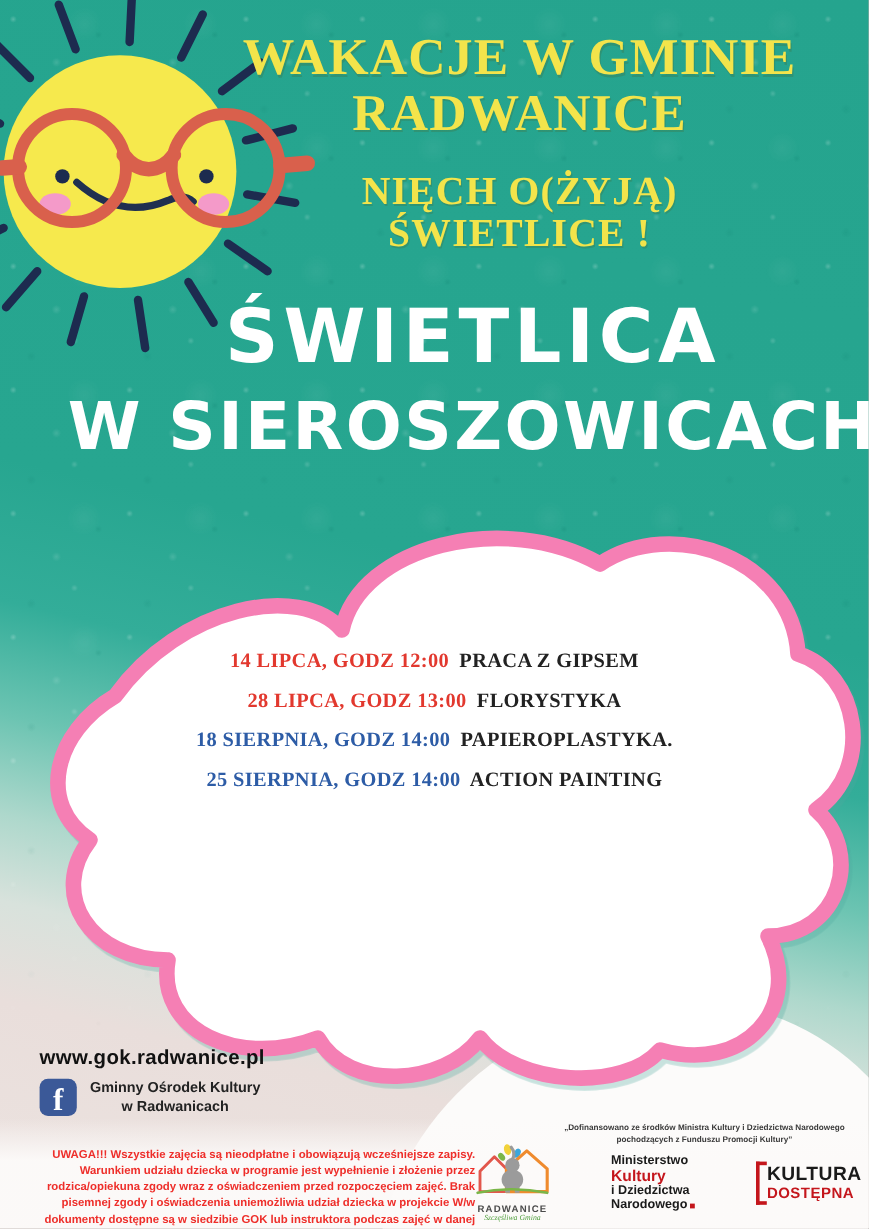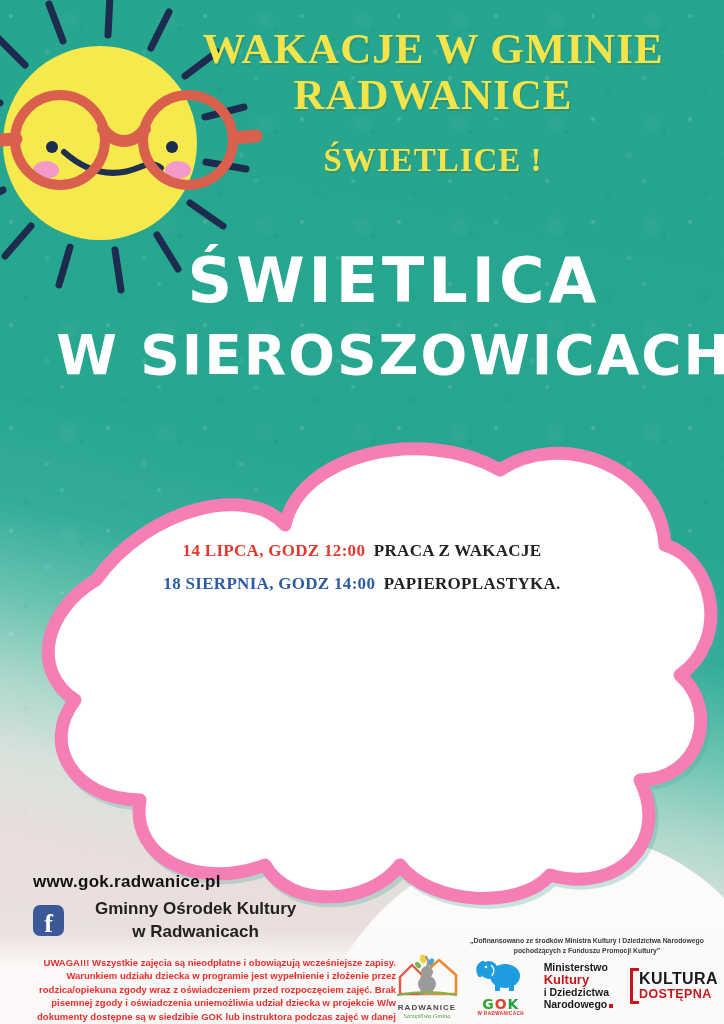--- a/index.html
+++ b/index.html
@@ -66,21 +66,21 @@
   .g{color:var(--green-text);}
   .block{display:block;}
 
   
   .website{position:absolute;left:33px;top:872px;z-index:4;font-size:17px;font-weight:800;
     color:#111;letter-spacing:.3px;}
   .fb-row{position:absolute;left:33px;top:898px;z-index:4;display:flex;align-items:center;}
   .fb-icon{width:31px;height:31px;border-radius:7px;background:var(--facebook-blue);
     color:#fff;display:flex;align-items:flex-end;justify-content:center;overflow:hidden;
     font-family:"Liberation Serif",serif;font-weight:bold;font-size:26px;line-height:.95;}
-  .fb-label{margin-left:31px;font-size:17px;font-weight:bold;color:#222;line-height:1.35;
+  .fb-label{margin-left:11px;font-size:12px;font-weight:bold;color:#222;line-height:1.35;
     text-align:center;}
   .notice-wrap{position:absolute;left:8px;top:956px;width:388px;z-index:4;text-align:right;}
   .notice{font-size:9.5px;line-height:1.42;font-weight:bold;color:var(--notice-red);}
   .funding{position:absolute;left:458px;top:936px;width:258px;z-index:4;text-align:center;
     font-size:6.8px;line-height:1.5;font-weight:bold;color:#3a3a3a;}
   .logos{position:absolute;left:396px;top:953px;width:322px;height:66px;z-index:4;
     display:flex;align-items:center;justify-content:space-between;}
   .logo{text-align:center;}
   .rad-name{font-size:8px;font-weight:bold;color:#4a4a4a;letter-spacing:1px;margin-top:1px;}
   .rad-tag{font-size:6.5px;font-style:italic;color:#4f9e3c;font-family:Liberation Serif, serif;}
@@ -157,37 +157,46 @@
       <line x1="234" y1="138" x2="256" y2="136" stroke-width="13"></line>
     </g>
   </svg>
 
   <div class="header">
     <div class="h-title">
       <div>WAKACJE W GMINIE</div>
       <div>RADWANICE</div>
     </div>
     <div class="h-sub">
+      <div>NIĘCH O(ŻYJĄ)</div>
       <div>ŚWIETLICE !</div>
     </div>
   </div>
 
   <div class="venue">
     <div class="v1">ŚWIETLICA</div>
     <div class="v2">W SIEROSZOWICACH</div>
   </div>
 
   <div class="events">
     <p>
       <span class="d red">14 LIPCA, GODZ 12:00</span>
-      <span class="a">PRACA Z WAKACJE</span>
+      <span class="a">PRACA Z GIPSEM</span>
+    </p>
+    <p>
+      <span class="d red">28 LIPCA, GODZ 13:00</span>
+      <span class="a">FLORYSTYKA</span>
     </p>
     <p>
       <span class="d blue">18 SIERPNIA, GODZ 14:00</span>
       <span class="a">PAPIEROPLASTYKA.</span>
+    </p>
+    <p>
+      <span class="d blue">25 SIERPNIA, GODZ 14:00</span>
+      <span class="a">ACTION PAINTING</span>
     </p>
   </div>
 
   <div class="website">www.gok.radwanice.pl</div>
 
   <div class="fb-row">
     <div class="fb-icon">f</div>
     <div class="fb-label">
       <div>Gminny Ośrodek Kultury</div>
       <div>w Radwanicach</div>
@@ -214,35 +223,20 @@
         <rect x="25" y="34" width="4" height="7" fill="#9b9b9b"></rect>
         <rect x="33" y="34" width="4" height="7" fill="#9b9b9b"></rect>
         <circle cx="31" cy="18" r="6" fill="#9b9b9b"></circle>
         <path d="M31 13 Q34 8 30 3" fill="none" stroke="#9b9b9b" stroke-width="2.6" stroke-linecap="round"></path>
         <path d="M2 41 Q31 35 60 41" fill="none" stroke="#7ab648" stroke-width="2.2" stroke-linecap="round"></path>
       </svg>
       <div class="rad-name">RADWANICE</div>
       <div class="rad-tag">Szczęśliwa Gmina</div>
     </div>
 
-    <div class="logo">
-      <svg width="52" height="36" viewBox="0 0 52 36">
-        <ellipse cx="30" cy="20" rx="15" ry="12" fill="#1e9ce0"></ellipse>
-        <rect x="20" y="26" width="5" height="9" fill="#1e9ce0"></rect>
-        <rect x="34" y="26" width="5" height="9" fill="#1e9ce0"></rect>
-        <circle cx="14" cy="14" r="9" fill="#1e9ce0"></circle>
-        <path d="M8 7 Q1 11 5 19" fill="none" stroke="#1e9ce0" stroke-width="4.5" stroke-linecap="round"></path>
-        <path d="M16 9 Q21 13 17 20" fill="none" stroke="#ffffff" stroke-width="1.4"></path>
-        <circle cx="11" cy="11" r="1.3" fill="#ffffff"></circle>
-      </svg>
-      <div class="gok-word">
-        <span class="gok-g">G</span><span class="gok-o">O</span><span class="gok-k">K</span>
-      </div>
-      <div class="gok-sub">W RADWANICACH</div>
-    </div>
 
     <div class="ministry">
       <div class="min-b">Ministerstwo</div>
       <div class="min-r">Kultury</div>
       <div class="min-b">i Dziedzictwa</div>
       <div class="min-b"><span>Narodowego</span><span class="min-dot"></span></div>
     </div>
 
     <div class="kd">
       <div class="kd1">KULTURA</div>

